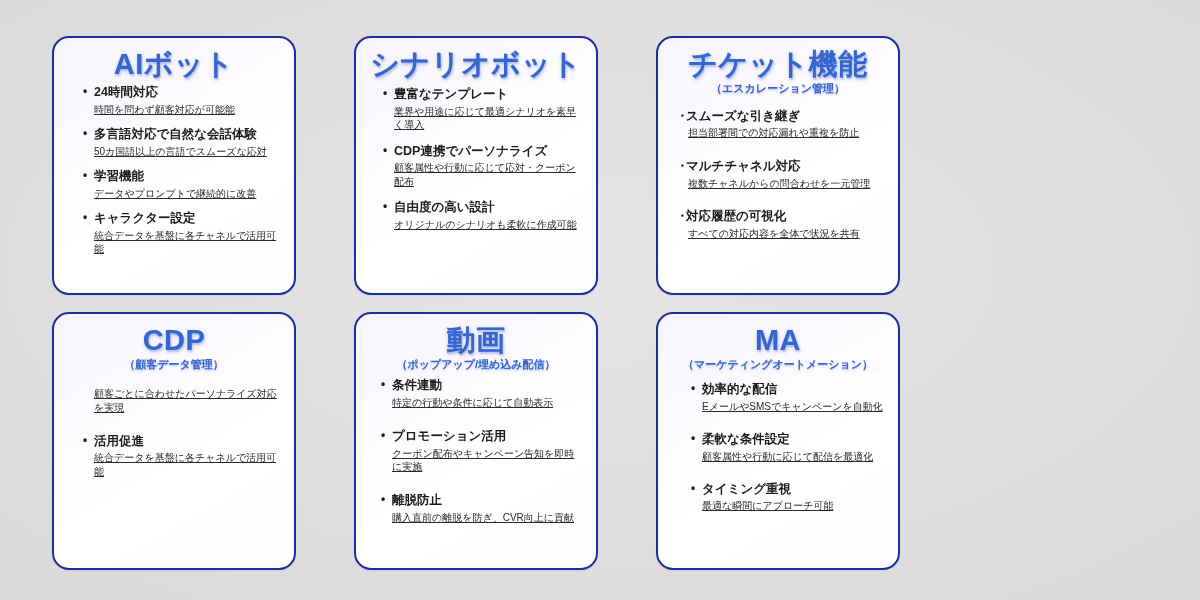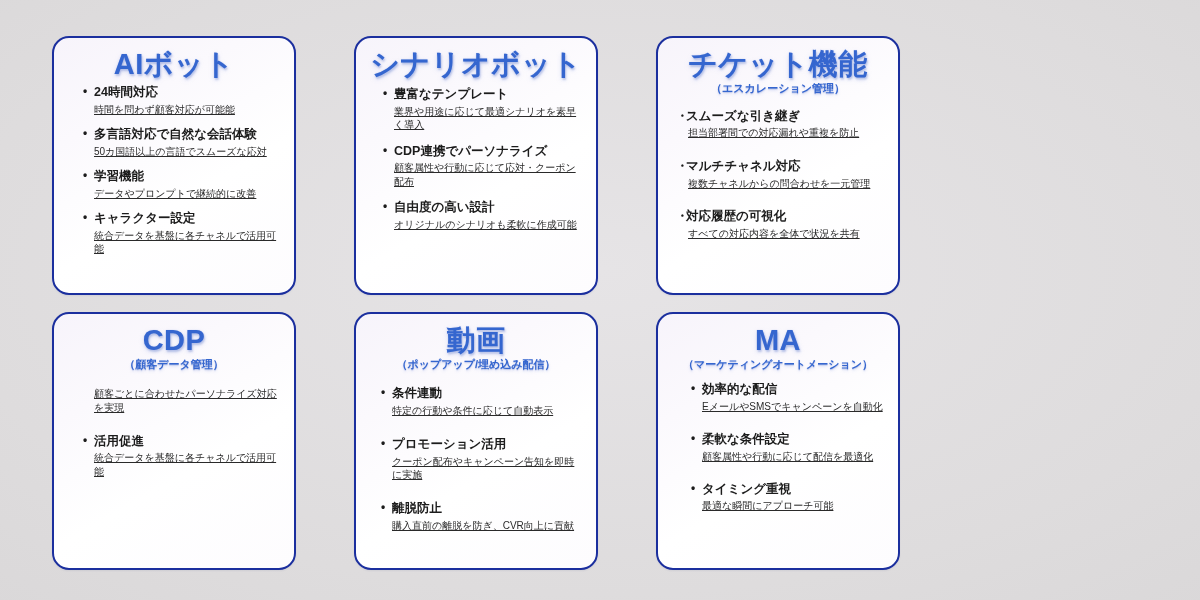--- a/index.html
+++ b/index.html
@@ -129,21 +129,21 @@
 
   
   .card-ai .items { margin-top: 2px; }
   .card-ai .item { margin-bottom: 10px; }
   .card-scenario .items { margin-top: 6px; }
   .card-scenario .item { margin-bottom: 11px; }
   .card-ticket .items { margin-top: 12px; }
   .card-ticket .item { margin-bottom: 18px; }
   .card-cdp .items { margin-top: 16px; }
   .card-cdp .item { margin-bottom: 19px; }
-  .card-video .items { margin-top: 14px; }
+  .card-video .items { margin-top: 6px; }
   .card-video .item { margin-bottom: 19px; }
   .card-ma .items { margin-top: 10px; }
   .card-ma .item { margin-bottom: 18px; }
 
   .card-ticket .items,
   .card-ma .items { padding-left: 4px; }
   .card-ma .items { padding-left: 14px; }
   .card-scenario .items { padding-left: 8px; }
   .card-video .items { padding-left: 6px; }
   .card-cdp .items { padding-left: 10px; }

